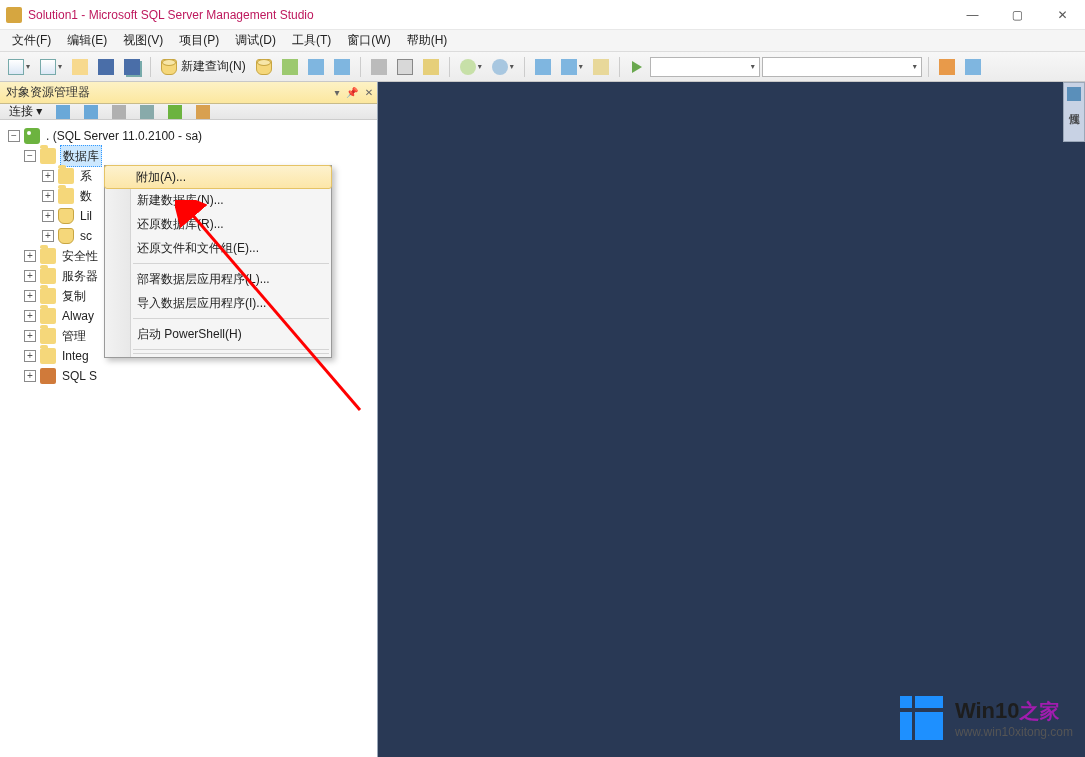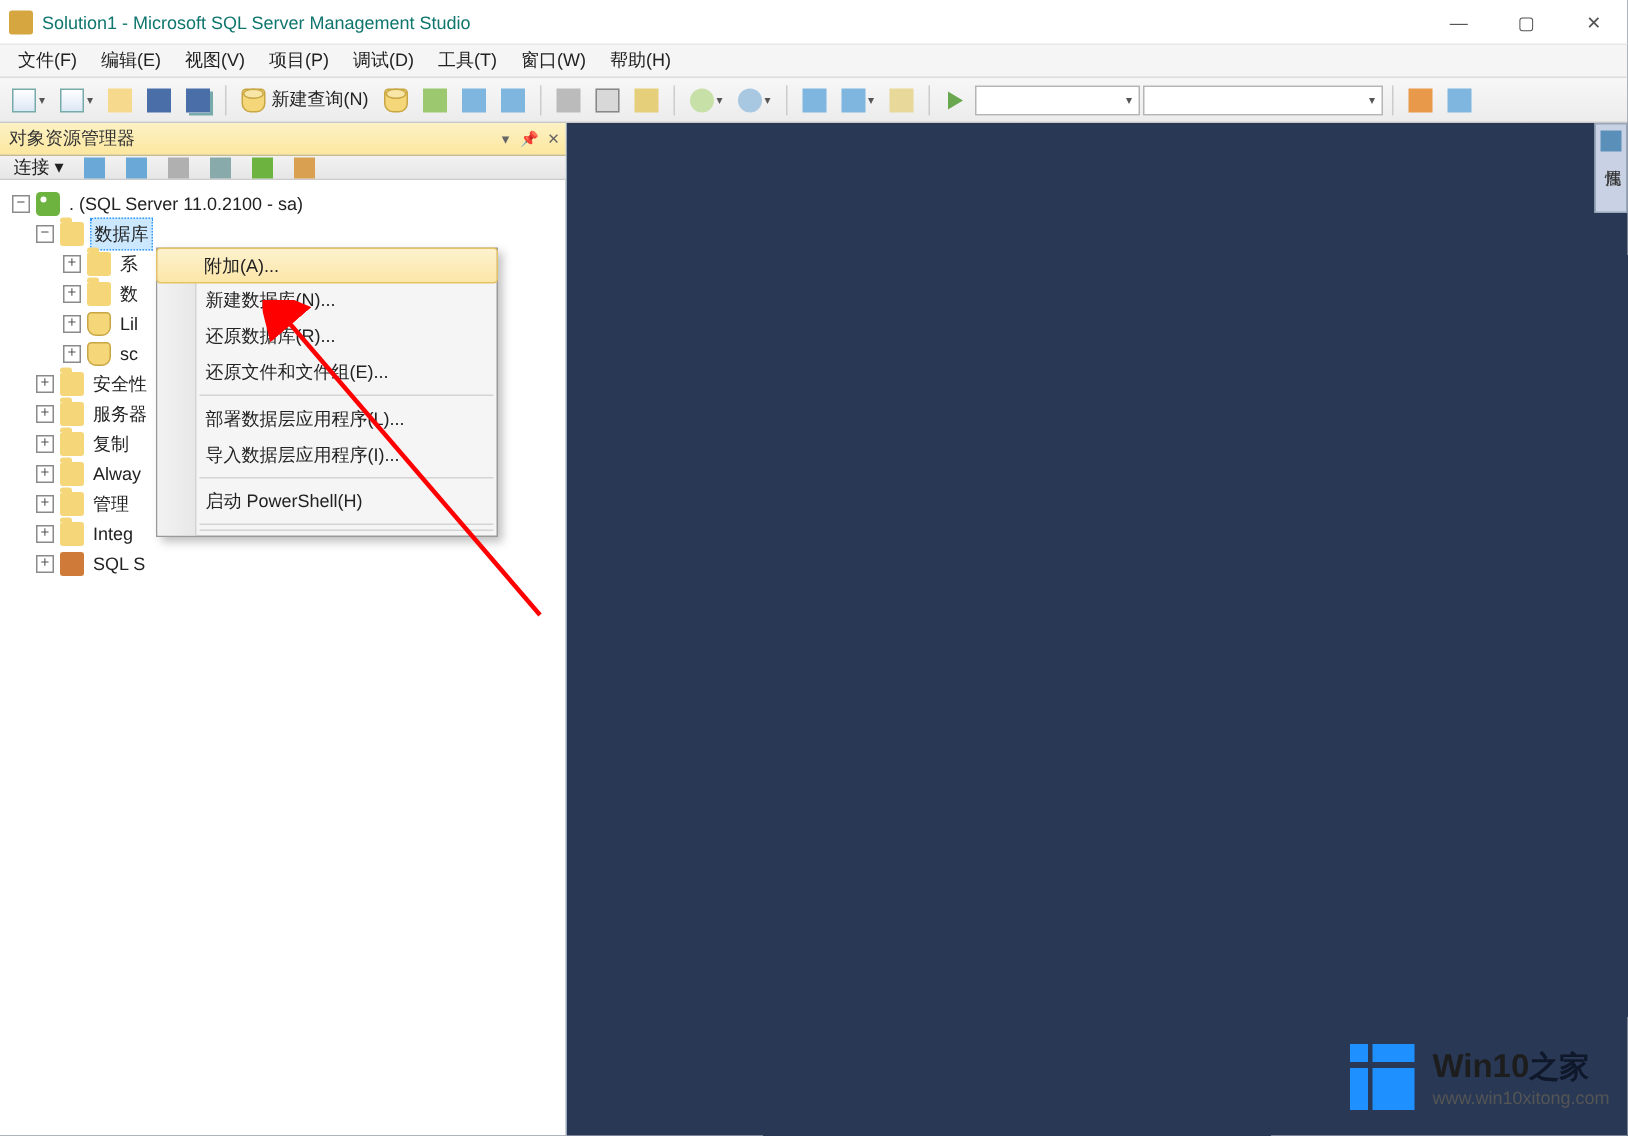--- a/index.html
+++ b/index.html
@@ -1,21 +1,21 @@
 <!DOCTYPE html>
 <html><head>
 <meta charset="utf-8">
 <style>
   * { box-sizing: border-box; margin: 0; padding: 0; font-family: "Microsoft YaHei", "Segoe UI", sans-serif; }
   body { width: 1085px; height: 757px; background: #fff; overflow: hidden; position: relative; font-size: 12px; }
 
   
   .titlebar { height: 30px; background: #fff; display: flex; align-items: center; padding-left: 6px; border-bottom: 1px solid #e8e8e8; }
   .titlebar .app-icon { width: 16px; height: 16px; background: #d6a640; margin-right: 6px; border-radius:2px; }
-  .titlebar .title { color: #0f766e; font-size: 12px; }
+  .titlebar .title { color: #be185d; font-size: 12px; }
   .win-controls { margin-left: auto; display: flex; }
   .win-controls div { width: 45px; height: 30px; display:flex; align-items:center; justify-content:center; color:#555; font-size:12px; }
 
   
   .menubar { height: 22px; background: #f5f5f5; display: flex; align-items:center; padding-left: 4px; border-bottom:1px solid #dcdcdc;}
   .menubar .menu-item { padding: 2px 8px; color:#222; cursor:default; }
 
   
   .toolbar { height: 30px; background: linear-gradient(#f7f7f7,#ececec); border-bottom:1px solid #c8c8c8; display:flex; align-items:center; padding-left:4px; gap:2px; }
   .tbtn { height:22px; min-width:22px; display:flex; align-items:center; justify-content:center; border:1px solid transparent; padding:0 3px; border-radius:3px; }
@@ -90,21 +90,21 @@
   
   .watermark { position:absolute; right:12px; bottom:12px; display:flex; align-items:center; background:rgba(255,255,255,.0); z-index:70;}
   .watermark .wicon { width:54px;height:54px; display:flex; flex-wrap:wrap; gap:3px; padding:5px; background:transparent;}
   .watermark .wicon div{background:#1e90ff;}
   .watermark .wicon .a{width:12px;height:12px;}
   .watermark .wicon .b{width:28px;height:12px;}
   .watermark .wicon .c{width:12px;height:28px;}
   .watermark .wicon .d{width:28px;height:28px;}
   .watermark .wtxt { margin-left:6px;}
   .watermark .wtxt .t1 { font-size:22px; color:#1d1d1d; font-weight:600;}
-  .watermark .wtxt .t1 .zh { font-size:20px; color:#0f172a;}
+  .watermark .wtxt .t1 .zh { font-size:20px; color:#a21caf;}
   .watermark .wtxt .t2 { font-size:12px; color:#555;}
 </style>
 </head>
 <body>
 
 <div class="titlebar">
   <div class="app-icon"></div>
   <div class="title">Solution1 - Microsoft SQL Server Management Studio</div>
   <div class="win-controls">
     <div>—</div>

